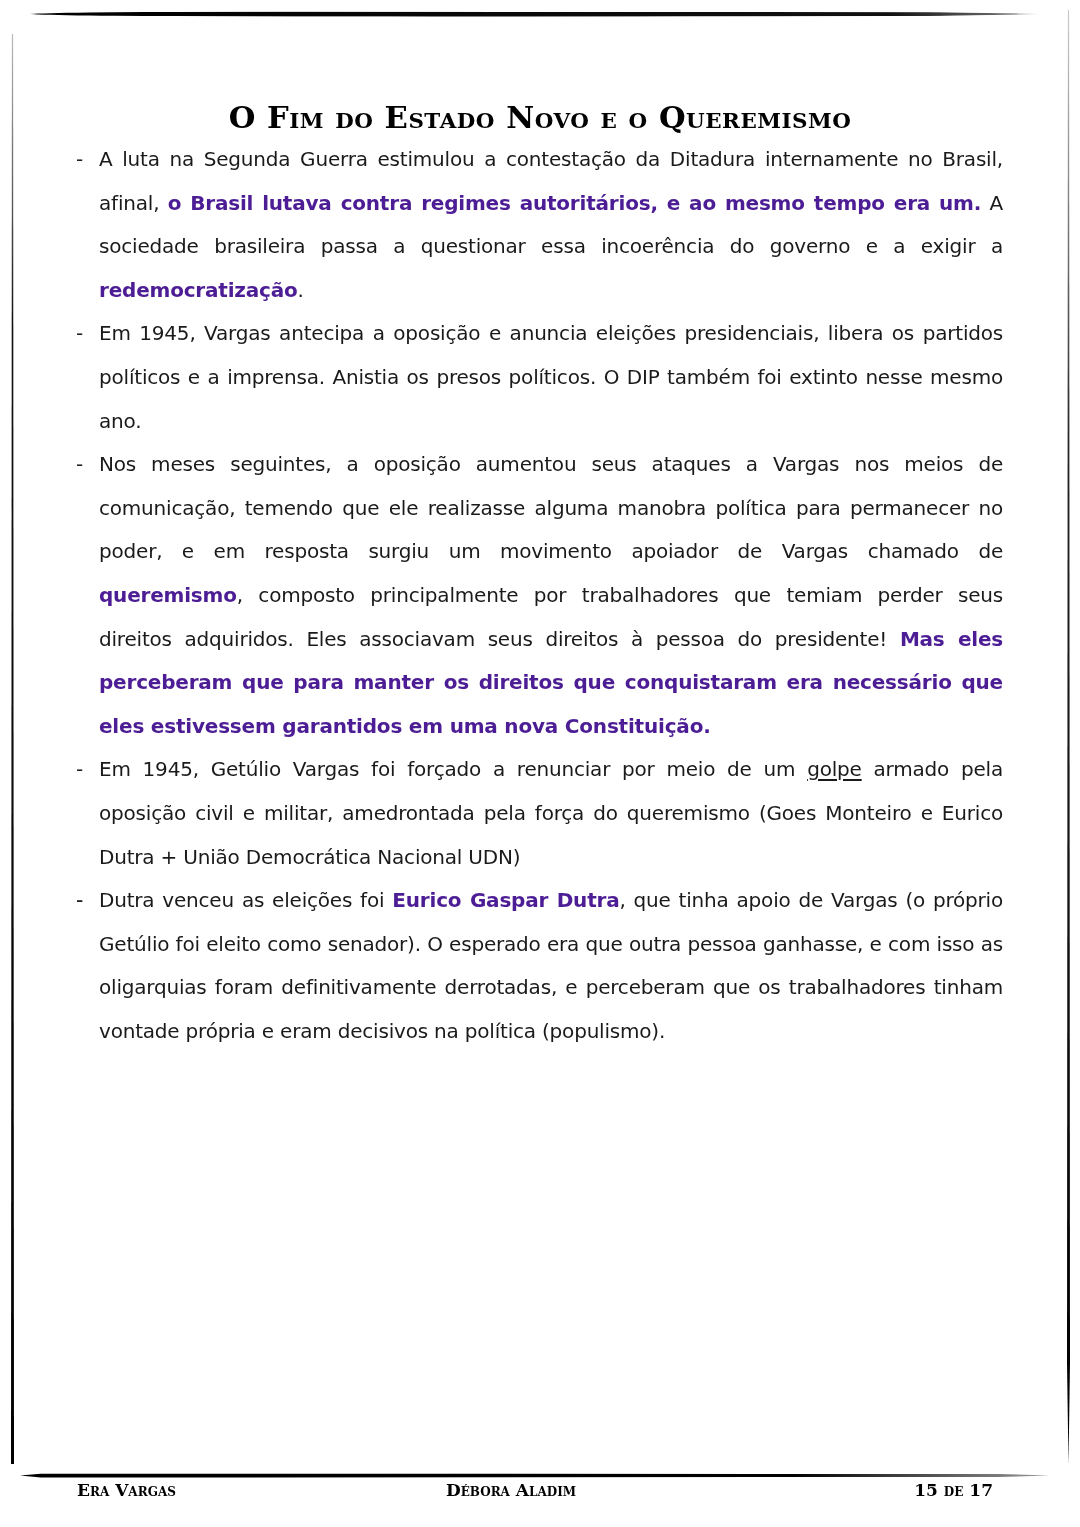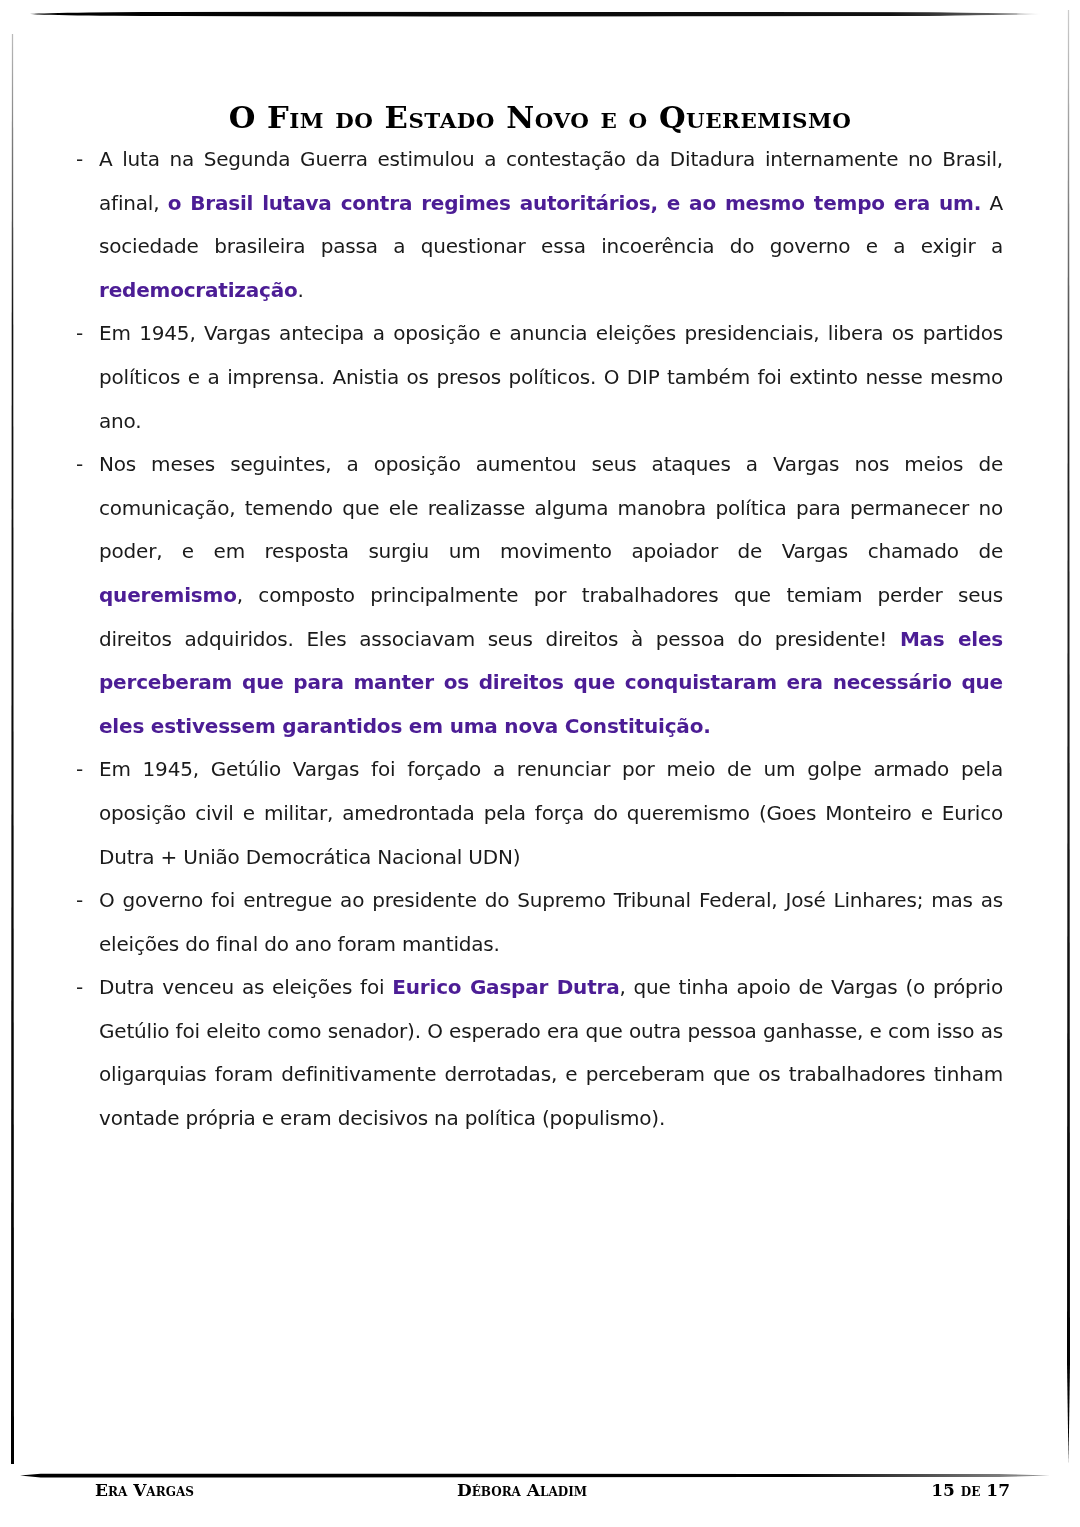--- a/index.html
+++ b/index.html
@@ -36,28 +36,28 @@
     }
     .content {
       position: absolute; left: 99px; top: 138px; width: 904px;
       font-size: 20px; line-height: 43.6px; letter-spacing: -0.2px;
     }
     .item { position: relative; text-align: justify; text-align-last: left; }
     .dash {
       position: absolute; left: -23px; top: 0; width: 10px; text-align: center; color: #222;
     }
     .b { font-weight: bold; color: #4c1d95; }
-    .u { text-underline-offset: 3px; }
+    .u { text-decoration: underline; text-underline-offset: 3px; }
     .footer {
       position: absolute; top: 1480px; font-family: "DejaVu Serif", "Liberation Serif", serif;
       font-weight: bold; font-variant: small-caps; font-size: 17px; color: #000;
     }
-    .footer-left { left: 95px; }
-    .footer-center { left: 0; width: 1012px; text-align: center; padding-left: 16px; }
-    .footer-right { right: 70px; }
+    .footer-left { left: 77px; }
+    .footer-center { left: 0; width: 1012px; text-align: center; padding-left: 5px; }
+    .footer-right { right: 87px; }
   </style>
 </head>
 <body>
 
 <div class="rule-top"></div>
 <div class="rule-left"></div>
 <div class="rule-right"></div>
 
 <h1 class="title">O Fim do Estado Novo e o Queremismo</h1>
 
@@ -73,21 +73,20 @@
   <div class="item">
     <span class="dash">-</span>
     <span>Nos meses seguintes, a oposição aumentou seus ataques a Vargas nos meios de comunicação, temendo que ele realizasse alguma manobra política para permanecer no poder, e em resposta surgiu um movimento apoiador de Vargas chamado de </span><span class="b">queremismo</span><span>, composto principalmente por trabalhadores que temiam perder seus direitos adquiridos. Eles associavam seus direitos à pessoa do presidente! </span><span class="b">Mas eles perceberam que para manter os direitos que conquistaram era necessário que eles estivessem garantidos em uma nova Constituição.</span>
   </div>
   <div class="item">
     <span class="dash">-</span>
     <span>Em 1945, Getúlio Vargas foi forçado a renunciar por meio de um </span><span class="u">golpe</span><span> armado pela oposição civil e militar, amedrontada pela força do queremismo (Goes Monteiro e Eurico Dutra + União Democrática Nacional UDN)</span>
   </div>
   <div class="item">
     <span class="dash">-</span>
-    <span>O governo foi entregue ao presidente do Supremo Tribunal Federal, José Linhares; mas as eleições do final do ano foram mantidas.</span>
   </div>
   <div class="item">
     <span class="dash">-</span>
     <span>Dutra venceu as eleições foi </span><span class="b">Eurico Gaspar Dutra</span><span>, que tinha apoio de Vargas (o próprio Getúlio foi eleito como senador). O esperado era que outra pessoa ganhasse, e com isso as oligarquias foram definitivamente derrotadas, e perceberam que os trabalhadores tinham vontade própria e eram decisivos na política (populismo).</span>
   </div>
 </div>
 
 <div class="rule-bottom"></div>
 
 <div class="footer footer-left">Era Vargas</div>

